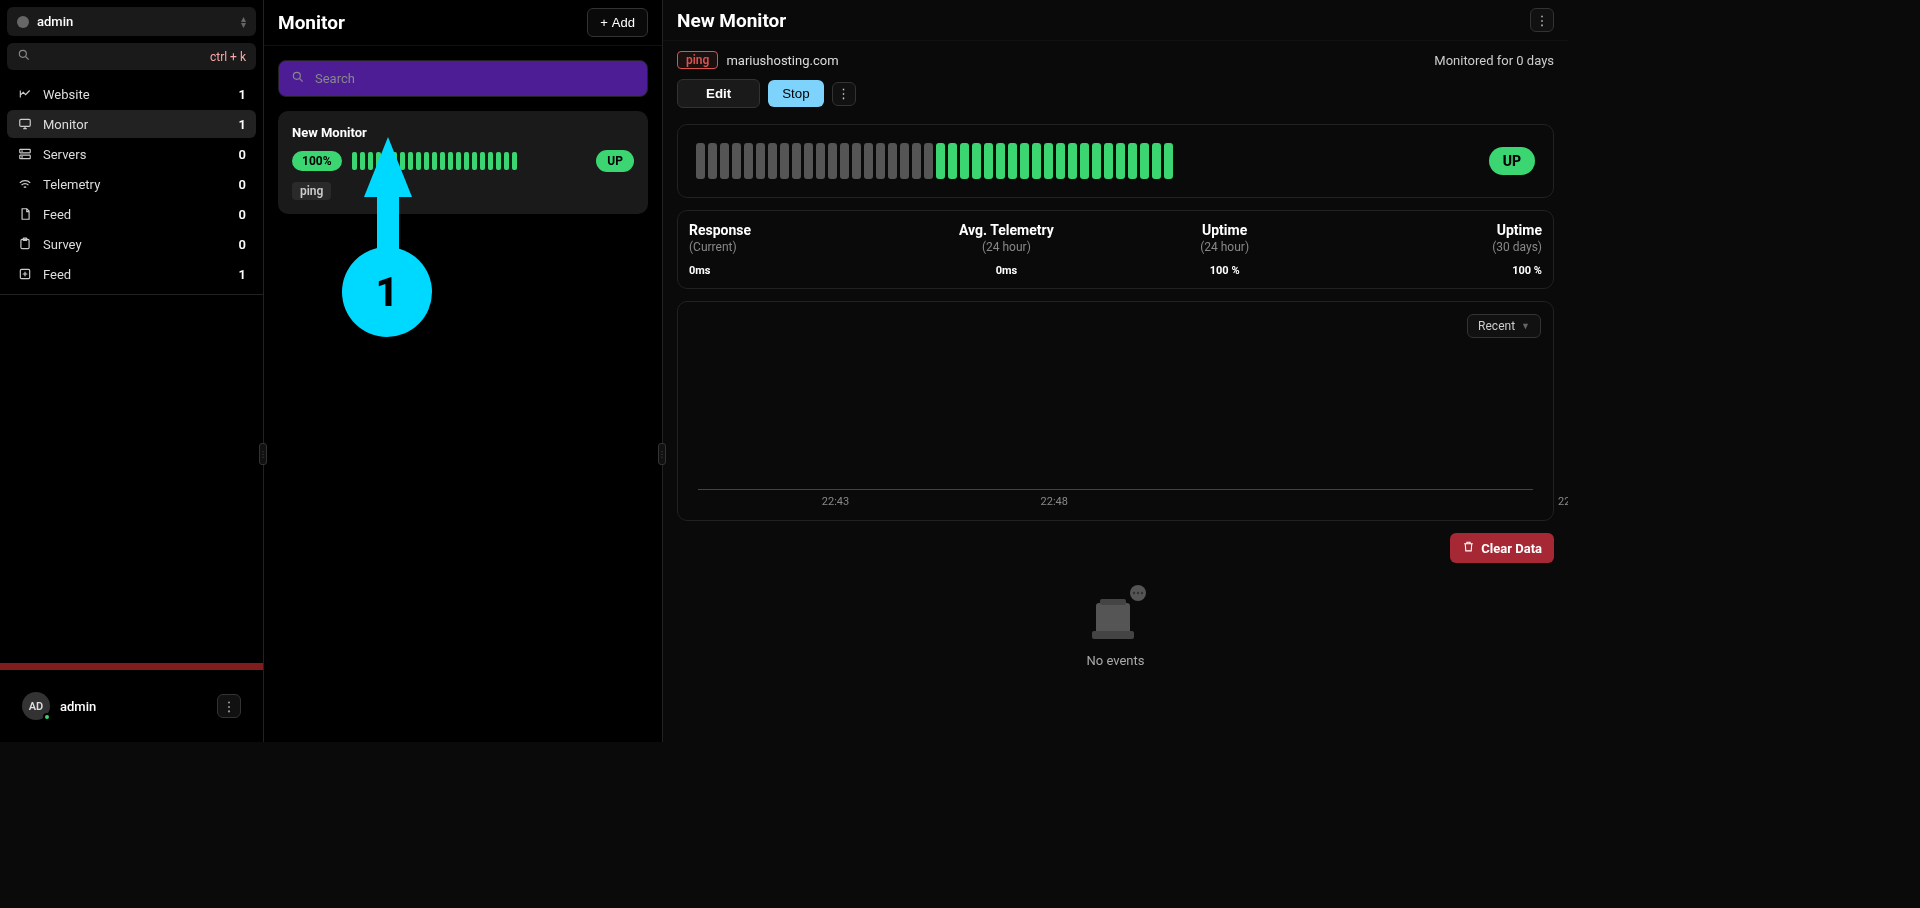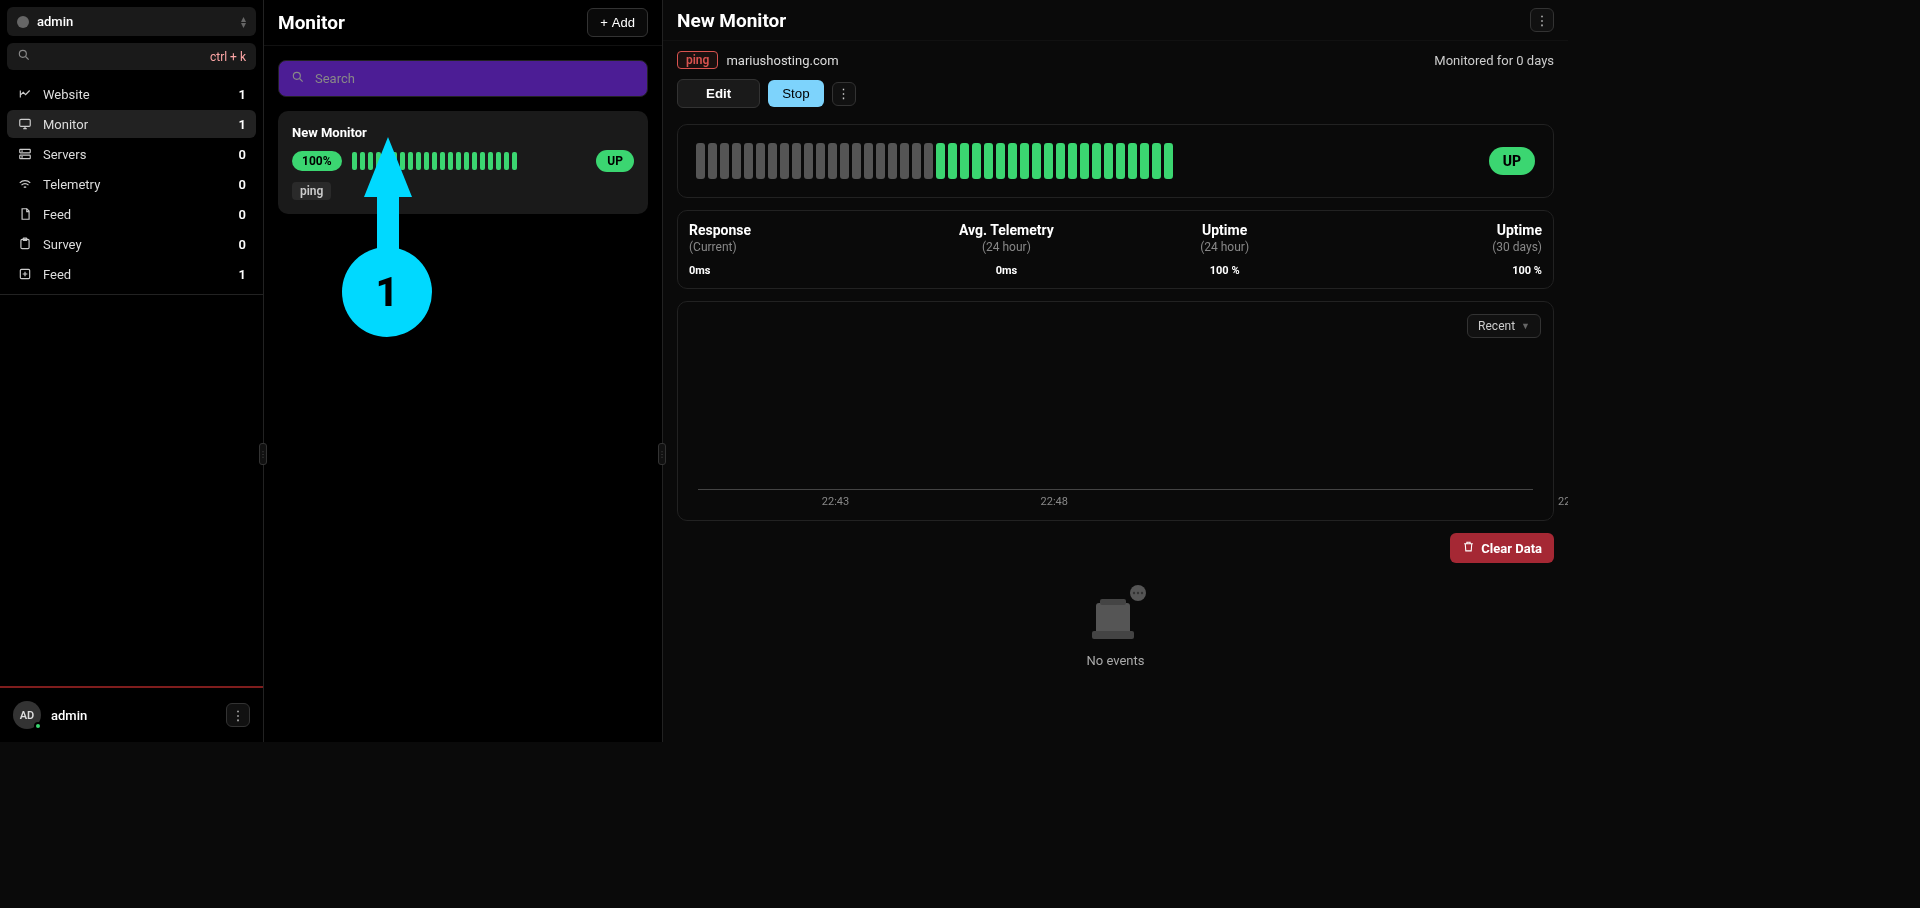--- a/index.html
+++ b/index.html
@@ -55,22 +55,22 @@
   border-radius: 6px;
   cursor: pointer;
 }
 .nav-item.active { background: #222; }
 .nav-item .icon { width: 16px; height: 16px; display:flex; align-items:center; justify-content:center; color:#ccc; }
 .nav-item .label { flex: 1; color:#ddd; }
 .nav-item .count { color: #fff; font-weight:600; }
 .nav-sep { height:1px; background:#222; margin: 6px 0; }
 
 .sidebar-footer {
-  border-top: 2px solid #7f1d1d;
-  padding: 13px;
+  border-top: 7px solid #7f1d1d;
+  padding: 22px;
   display: flex;
   align-items: center;
   gap: 10px;
 }
 .avatar {
   width: 28px; height: 28px; border-radius: 50%;
   background: #333; display:flex; align-items:center; justify-content:center;
   font-size: 11px; font-weight:600; color:#ddd;
   position:relative;
 }

